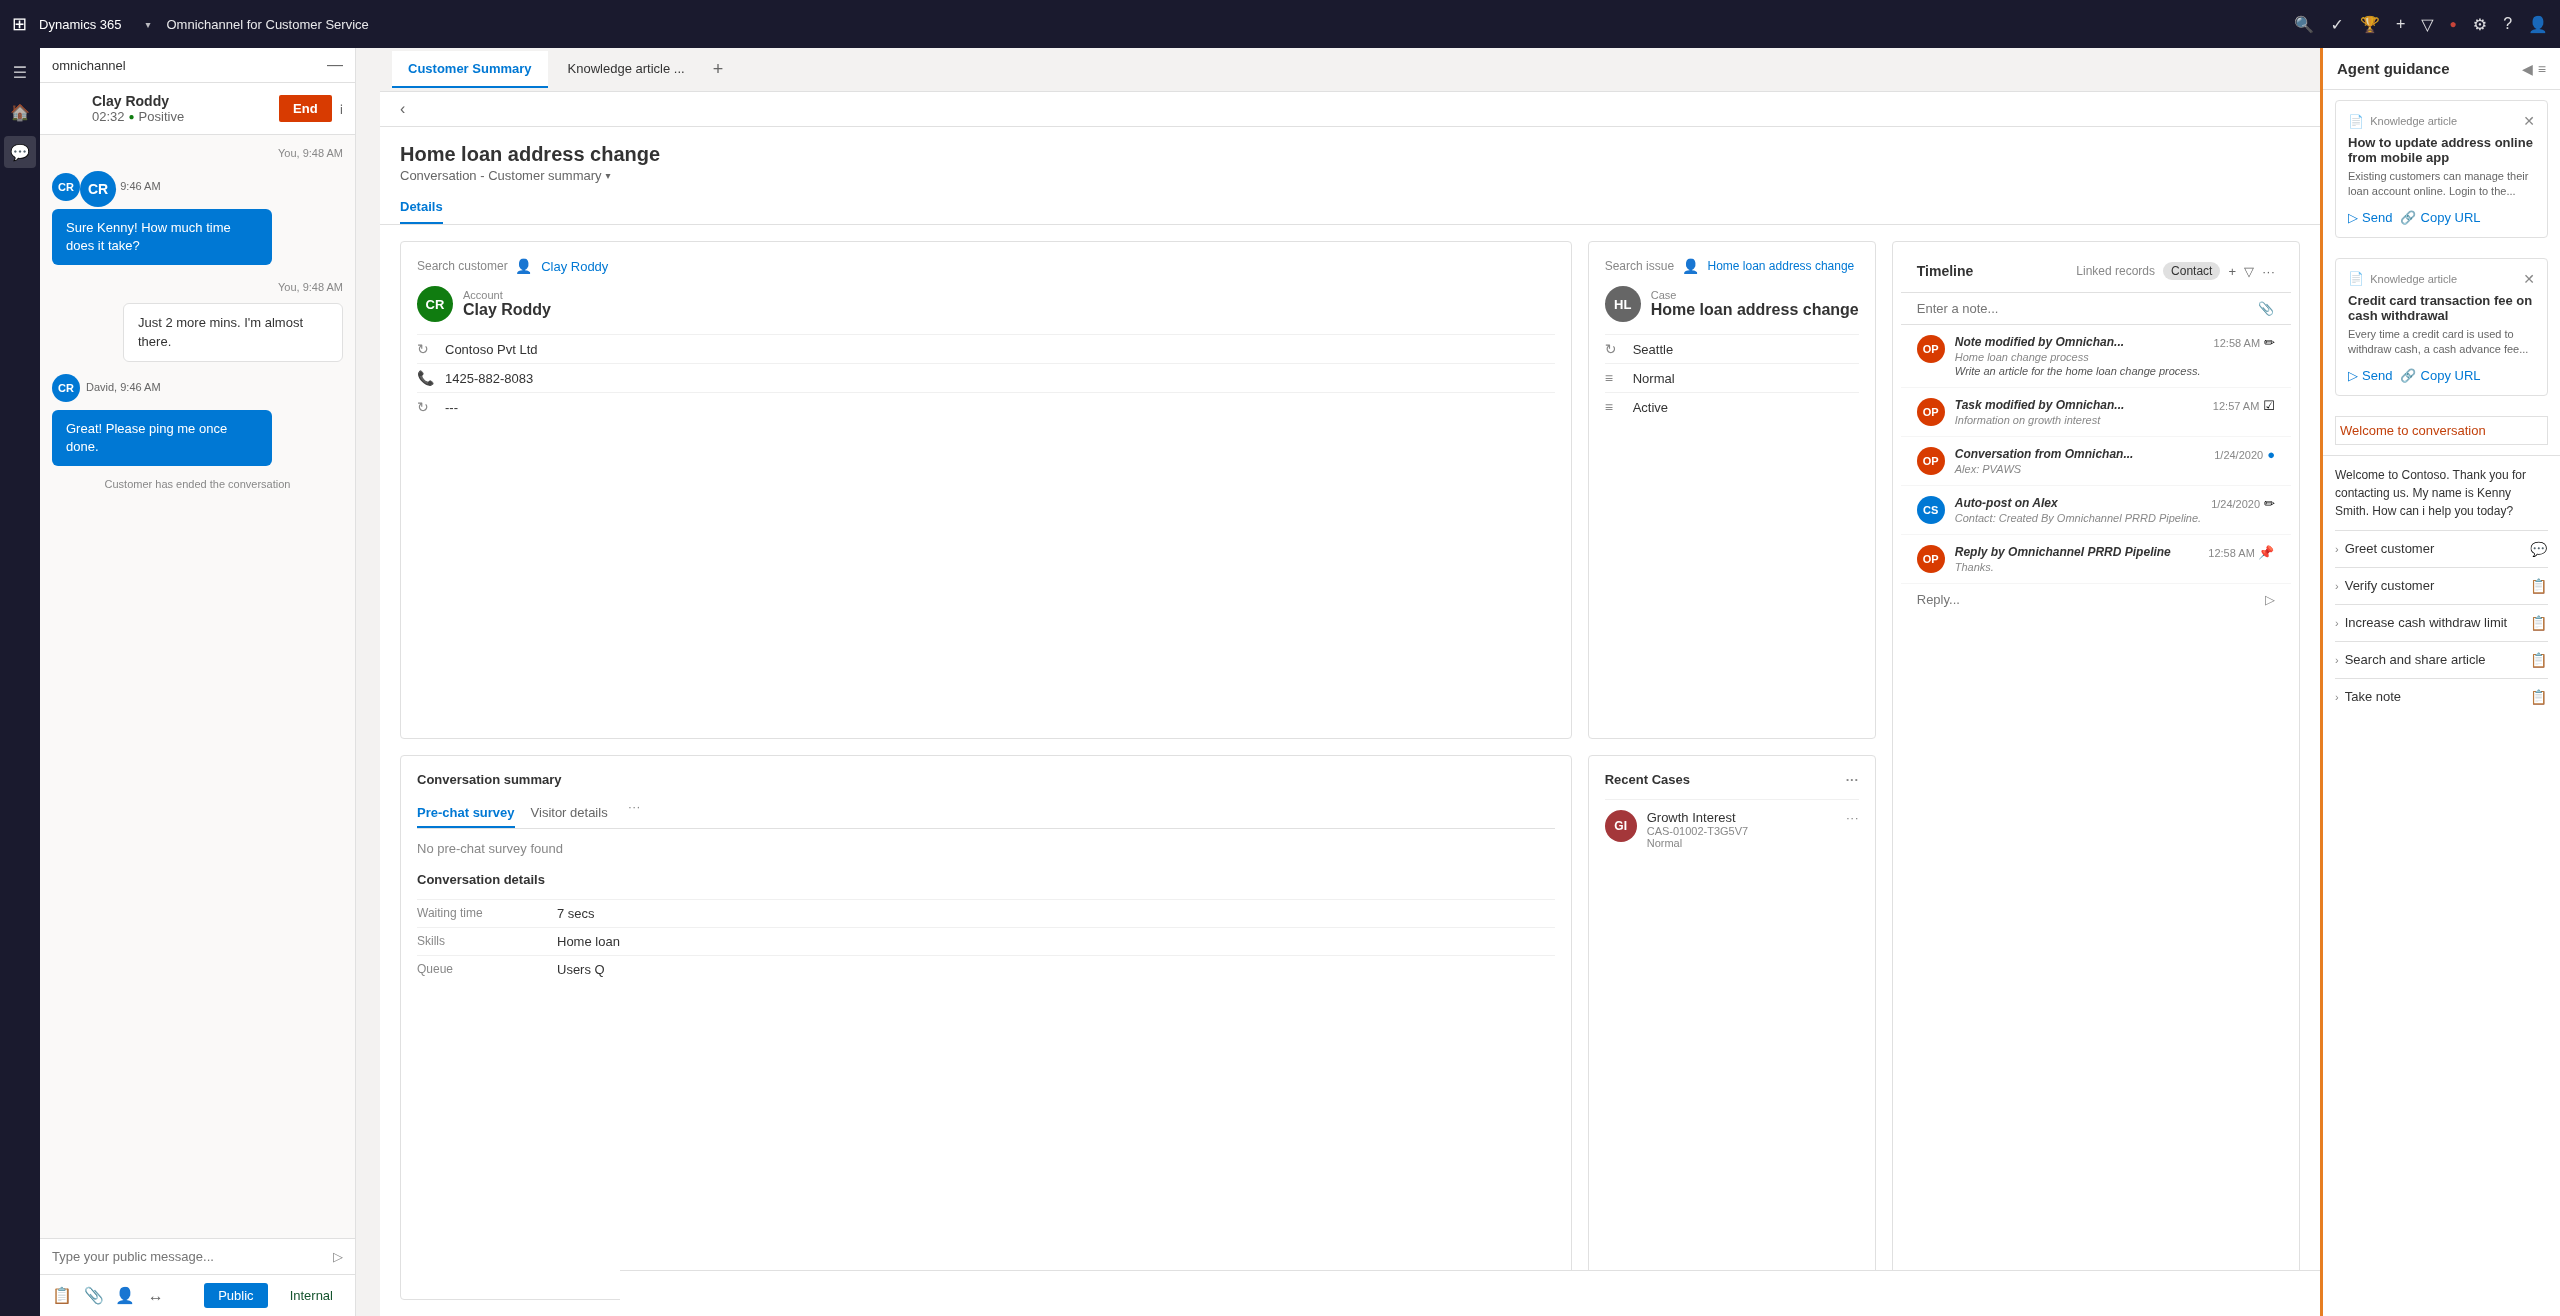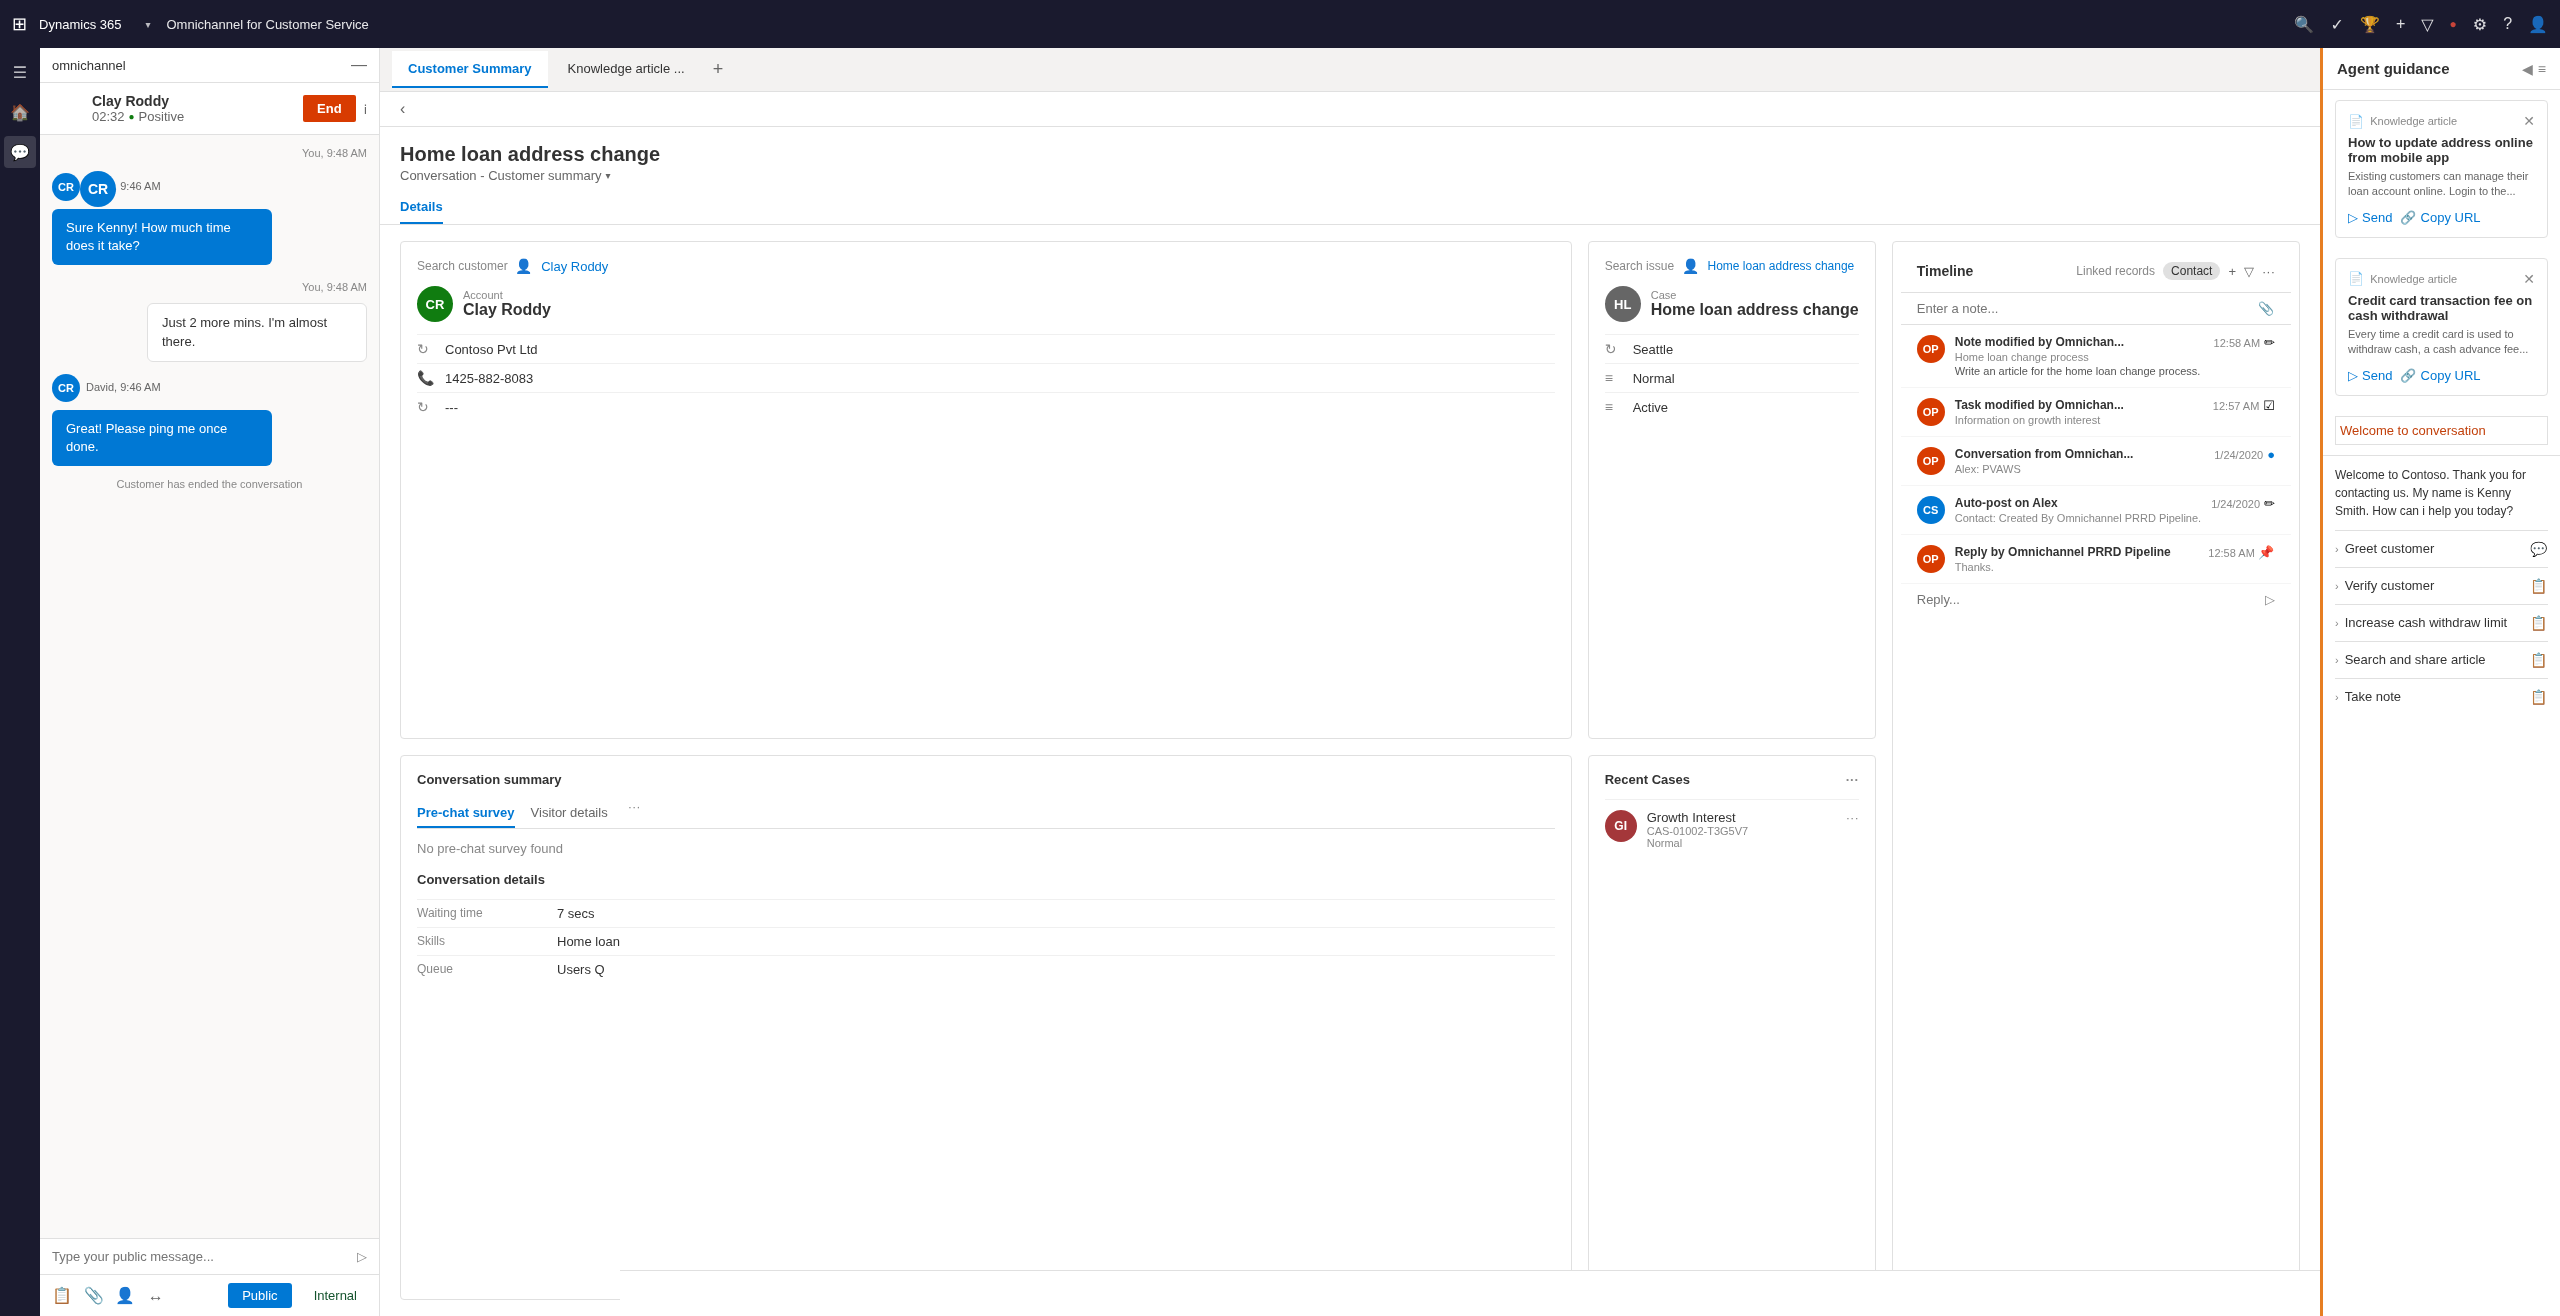--- a/index.html
+++ b/index.html
@@ -46,21 +46,21 @@
       font-size: 16px;
       cursor: pointer;
       border-radius: 4px;
     }
     .left-sidebar .sidebar-icon.active { background: rgba(255,255,255,0.15); color: white; }
 
     
     .chat-panel {
       position: fixed;
       left: 40px; top: 48px; bottom: 0;
-      width: 340px;
+      width: 316px;
       background: white;
       border-right: 1px solid #e0e0e0;
       display: flex;
       flex-direction: column;
       z-index: 98;
     }
     .chat-header {
       padding: 8px 12px;
       border-bottom: 1px solid #e0e0e0;
       display: flex;
@@ -343,21 +343,21 @@
     }
     .timeline-avatar {
       width: 28px; height: 28px;
       background: #d83b01;
       border-radius: 50%;
       display: flex; align-items: center; justify-content: center;
       color: white; font-size: 11px; font-weight: 600;
       flex-shrink: 0;
     }
     .timeline-avatar.blue { background: #0078d4; }
-    .timeline-content { flex: 1; }
+    .timeline-content { flex: 1; font-style: italic; }
     .timeline-item-title { font-size: 12px; font-weight: 600; color: #333; }
     .timeline-item-subtitle { font-size: 11px; color: #888; margin-top: 2px; }
     .timeline-item-body { font-size: 11px; color: #555; margin-top: 2px; }
     .timeline-meta { font-size: 11px; color: #888; white-space: nowrap; }
     .timeline-meta-row { display: flex; align-items: center; gap: 4px; }
 
     .reply-row {
       display: flex; align-items: center;
       padding: 8px 16px;
       gap: 8px;

